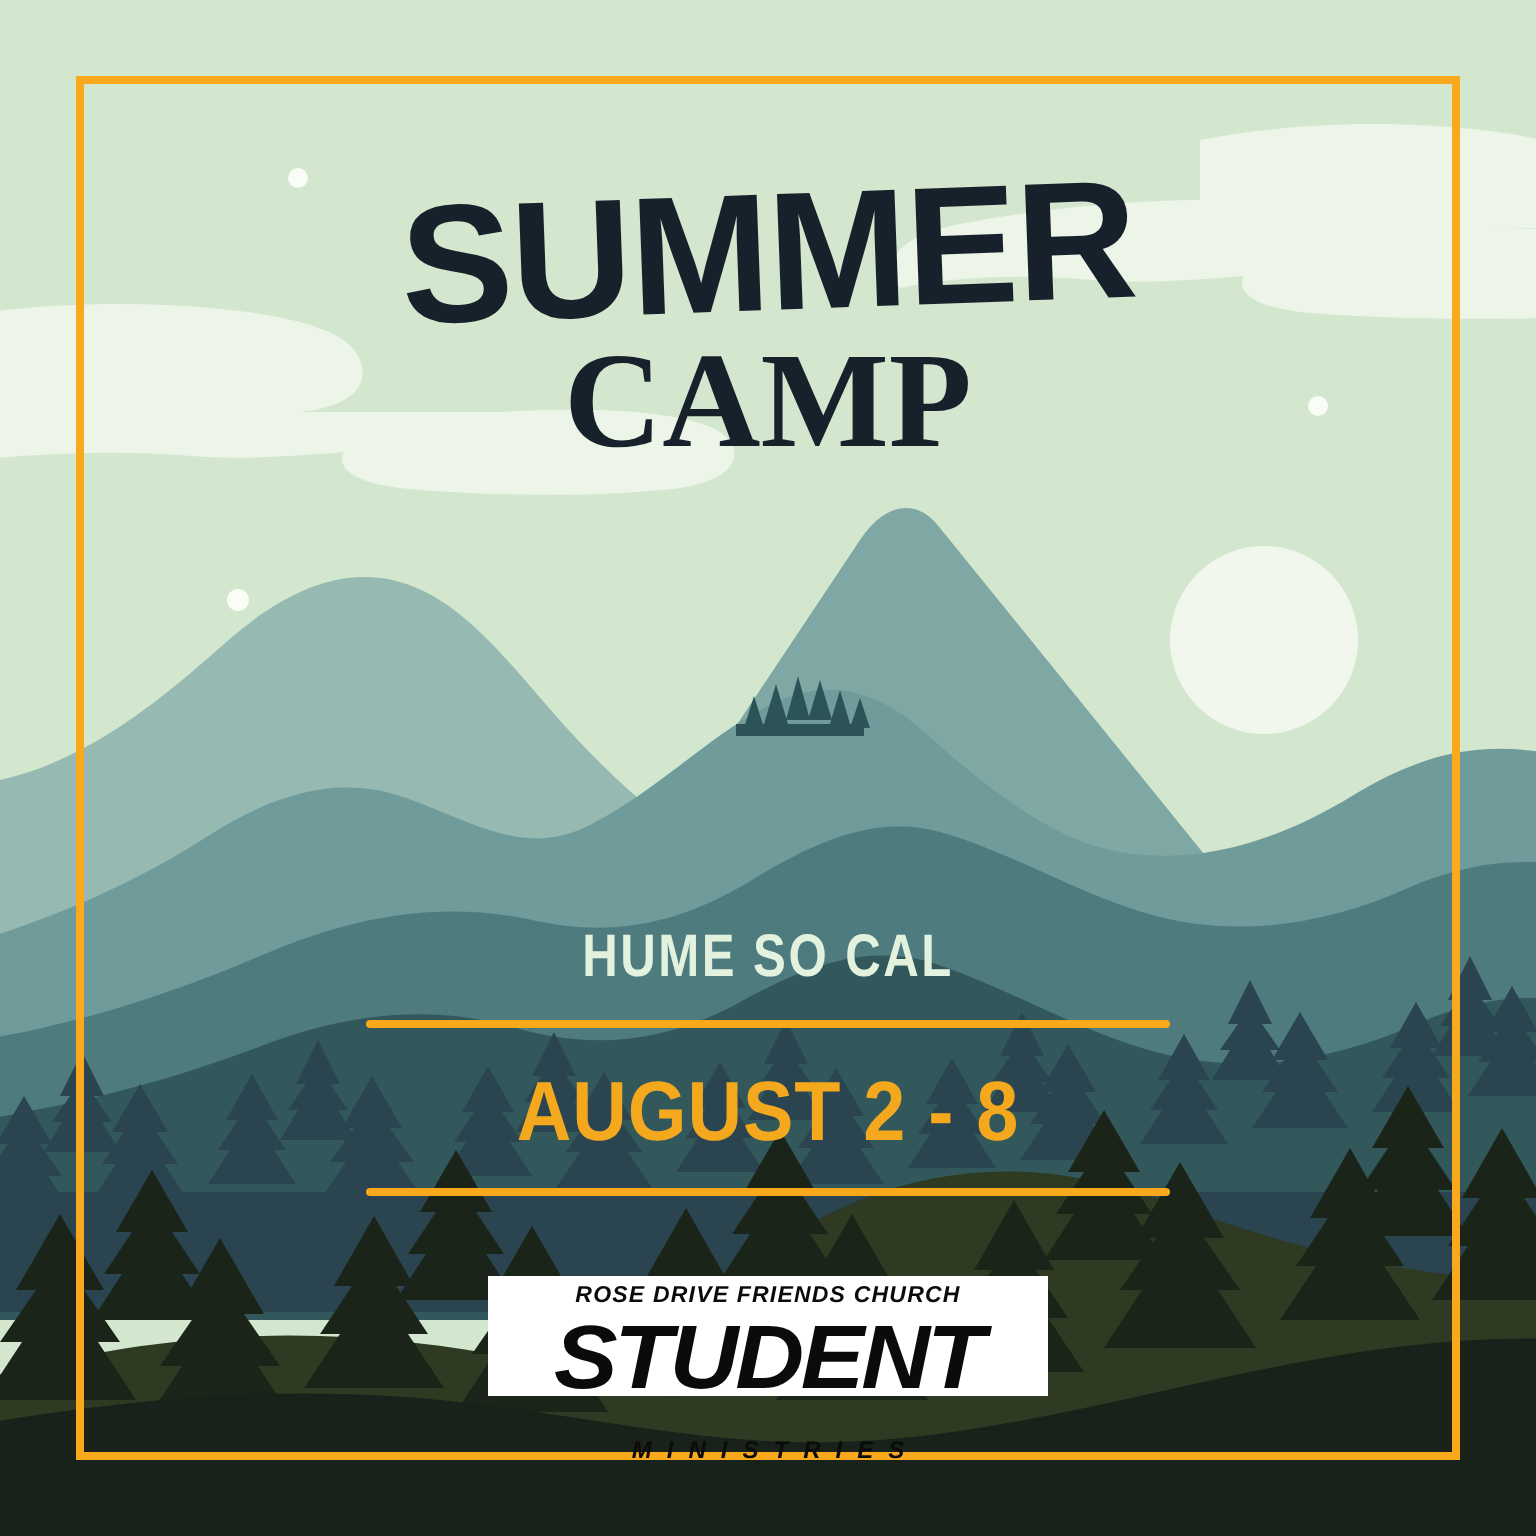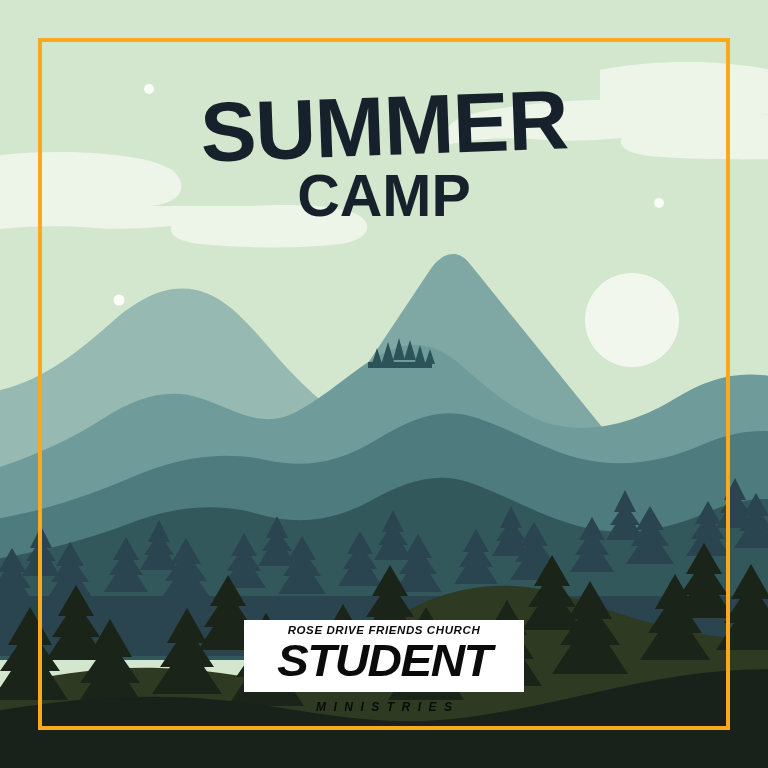--- a/index.html
+++ b/index.html
@@ -38,23 +38,24 @@
     font-weight:800;
     letter-spacing:-1px;
     font-family:"Liberation Sans", sans-serif;
   }
   #headline .ln1{
     font-size:84px;
     transform:rotate(-2.1deg);
     transform-origin:50% 50%;
   }
   #headline .ln2{
-    font-size:59px;
+    font-size:68px;
     margin-top:4px;
     letter-spacing:0px;
+    font-family:Liberation Serif, serif;
   }
 
   
   #infoblock{
     position:absolute;
     left:0;right:0;top:462px;
     text-align:center;
     z-index:6;
   }
   #loc{
@@ -84,23 +85,23 @@
     display:block;
     margin:18px auto 0;
     font-family:"Liberation Sans", sans-serif;
   }
 
   
   #logo{
     position:absolute;
     left:50%;
     transform:translateX(-50%);
-    top:620px;
+    top:638px;
     width:280px;
-    height:72px;
+    height:60px;
     background:#FFFFFF;
     z-index:7;
     display:flex;
     flex-direction:column;
     align-items:center;
     justify-content:flex-start;
     padding:5px 0 4px;
   }
   #logo .l1{
     font-size:11.5px;
@@ -308,20 +309,26 @@
     <rect x="-10" y="726" width="800" height="50" fill="#18211A"></rect>
   </svg>
 
   <div id="frame"></div>
 
   <div id="headline">
     <span class="ln ln1">SUMMER</span>
     <span class="ln ln2">CAMP</span>
   </div>
 
+  <div id="infoblock">
+    <span id="loc">HUME SO CAL</span>
+    <div class="rule" id="rule1"></div>
+    <span id="dates">AUGUST 2 - 8</span>
+    <div class="rule" id="rule2"></div>
+  </div>
 
   <div id="logo">
     <span class="l1">ROSE DRIVE FRIENDS CHURCH</span>
     <span class="l2">STUDENT</span>
     <span class="l3">MINISTRIES</span>
   </div>
 
 </div>
 
 </body></html>

